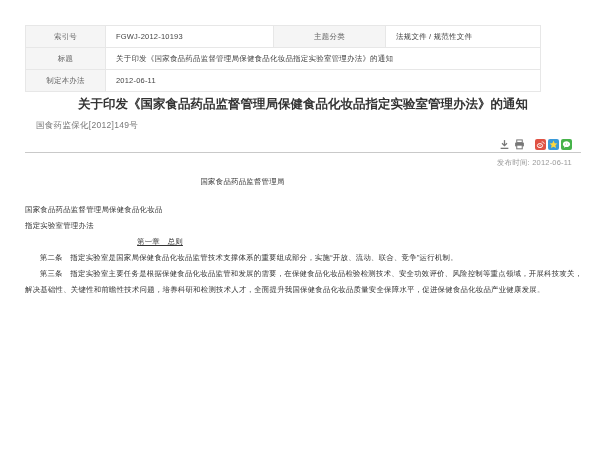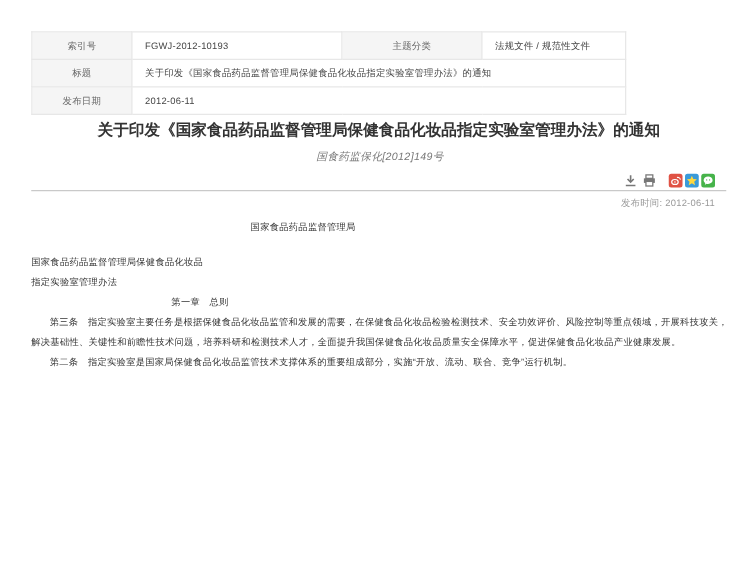--- a/index.html
+++ b/index.html
@@ -4,38 +4,38 @@
 <style>
   * { margin:0; padding:0; box-sizing:border-box; }
   html,body { background:#fff; }
   .page {
     position:relative; width:600px; height:450px; background:#ffffff;
     font-family:"Liberation Sans","DejaVu Sans",sans-serif; color:#333;
     overflow:hidden;
   }
   
   .meta-table {
-    position:absolute; left:25px; top:25px; width:476px;
+    position:absolute; left:25px; top:25px; width:516px;
     border-collapse:collapse; table-layout:fixed;
   }
   .meta-table td {
     border:1px solid #e7e7e7; height:22px; font-size:7.5px;
     color:#444; vertical-align:middle; letter-spacing:0.2px;
   }
   .meta-table td.lbl { background:#f5f5f5; text-align:center; color:#666; }
   .meta-table td.val { background:#fff; padding-left:10px; }
   .col-l1 { width:80px; } .col-v1 { width:168px;margin-top:41px; } .col-l2 { width:112px; }
   
   .doc-title {
     position:absolute; left:25px; top:96px; width:556px;
     text-align:center; font-size:12.5px; font-weight:bold; color:#333;
   }
   .doc-number {
-    position:absolute; left:26px; top:120px; width:556px;
-    text-align:center; font-size:8.5px; color:#777; letter-spacing:0.3px;font-style:italic;
+    position:absolute; left:36px; top:120px; width:556px;
+    font-size:8.5px; color:#777; letter-spacing:0.3px;
   }
   .toolbar {
     position:absolute; right:28px; top:138px; height:12px;
     display:flex; align-items:center; gap:4px;
   }
   .tool-icon { width:11px; height:11px; display:inline-block; cursor:pointer; }
   .tool-icon svg { display:block; width:11px; height:11px; }
   .share-group { display:flex; gap:2px; margin-left:6px; }
   .badge {
     width:11px; height:11px; border-radius:2px; display:flex;
@@ -55,41 +55,41 @@
   }
   
   .doc-body {
     position:absolute; left:25px; top:174px; width:558px;
     font-size:7.4px; line-height:16px; color:#333; letter-spacing:0.25px;
   }
   .doc-body p { margin:0; }
   .p-indent { text-indent:2em; }
   .sig-block   { width:435px; text-align:center; }
   .attach-block{ width:270px; margin-top:12px; }
-  .chapter-heading { width:270px; text-align:center; margin-top:8px; }
+  .chapter-heading { width:270px; text-align:center; margin-top:8px;text-decoration:underline; }
 </style>
 </head>
 <body>
 
 <div class="page">
 
   <table class="meta-table">
     <tbody>
         <tr>
       <td class="lbl col-l1">索引号</td>
       <td class="val col-v1">FGWJ-2012-10193</td>
       <td class="lbl col-l2">主题分类</td>
       <td class="val">法规文件 / 规范性文件</td>
     </tr>
     <tr>
       <td class="lbl">标题</td>
       <td class="val" colspan="3">关于印发《国家食品药品监督管理局保健食品化妆品指定实验室管理办法》的通知</td>
     </tr>
     <tr>
-      <td class="lbl">发布日期</td>
+      <td class="lbl">制定本办法</td>
       <td class="val" colspan="3">2012-06-11</td>
     </tr>
   </tbody>
     </table>
 
   <h1 class="doc-title">关于印发《国家食品药品监督管理局保健食品化妆品指定实验室管理办法》的通知</h1>
   <div class="doc-number">国食药监保化[2012]149号</div>
 
   <div class="toolbar">
     <span class="tool-icon">
@@ -148,17 +148,17 @@
       <p>国家食品药品监督管理局</p>
     </div>
 
     <div class="attach-block">
       <p>国家食品药品监督管理局保健食品化妆品</p>
       <p>指定实验室管理办法</p>
     </div>
 
     <p class="chapter-heading">第一章　总则</p>
 
+    <p class="p-indent">第二条　指定实验室是国家局保健食品化妆品监管技术支撑体系的重要组成部分，实施“开放、流动、联合、竞争”运行机制。</p>
     <p class="p-indent">第三条　指定实验室主要任务是根据保健食品化妆品监管和发展的需要，在保健食品化妆品检验检测技术、安全功效评价、风险控制等重点领域，开展科技攻关，解决基础性、关键性和前瞻性技术问题，培养科研和检测技术人才，全面提升我国保健食品化妆品质量安全保障水平，促进保健食品化妆品产业健康发展。</p>
-    <p class="p-indent">第二条　指定实验室是国家局保健食品化妆品监管技术支撑体系的重要组成部分，实施“开放、流动、联合、竞争”运行机制。</p>
   </div>
 
 </div>
 
 </body></html>

